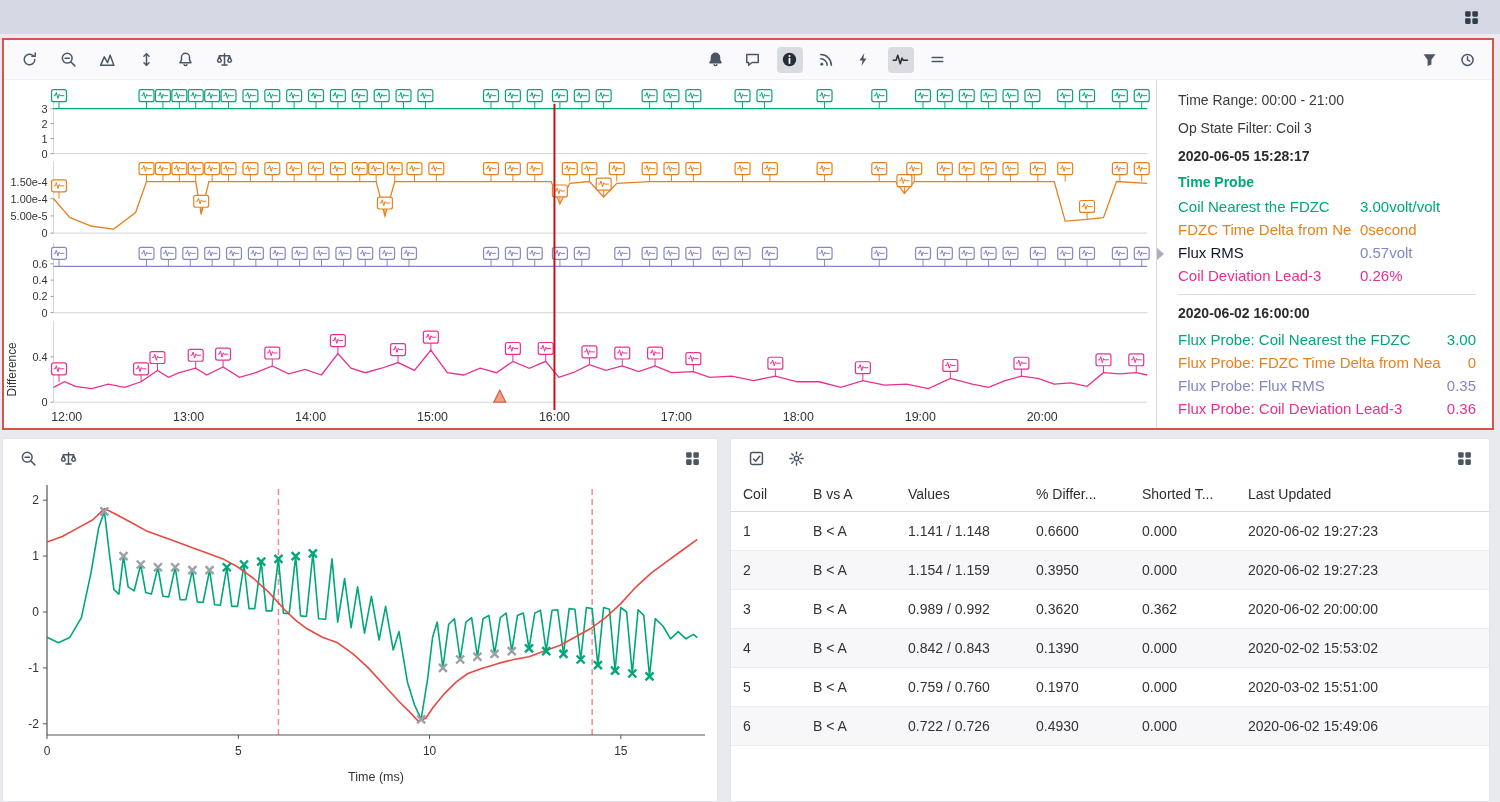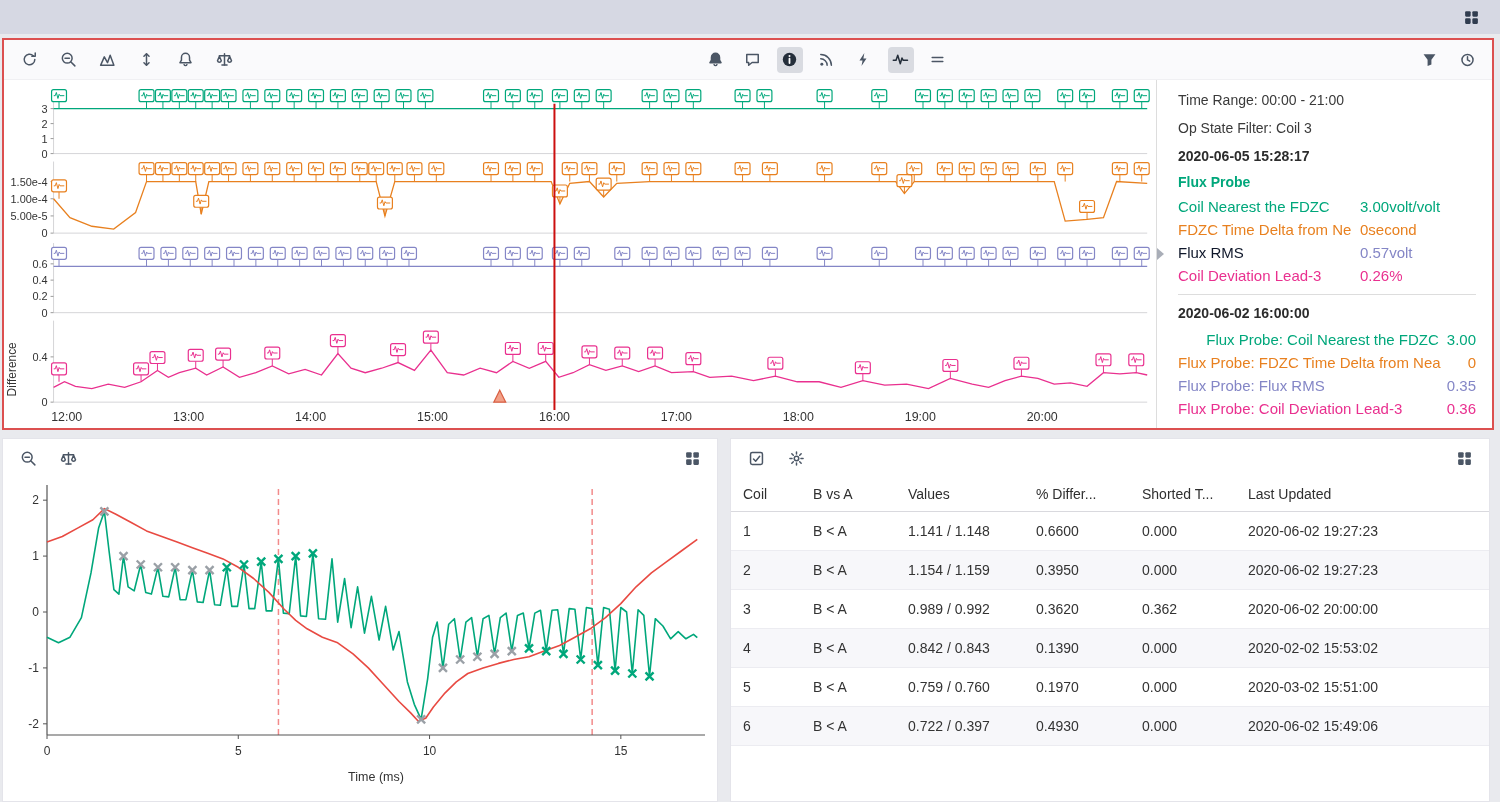--- a/index.html
+++ b/index.html
@@ -934,21 +934,21 @@
           <text x="1042.4" y="341" text-anchor="middle" font-size="12.5" fill="#333">20:00</text>
         </svg>
     </div>
     <div class="panel-divider">
       <span class="collapse-handle"></span>
     </div>
     <aside class="info-panel">
       <div class="meta-line">Time Range: 00:00 - 21:00</div>
       <div class="meta-line">Op State Filter: Coil 3</div>
       <div class="ts">2020-06-05 15:28:17</div>
-      <div class="group-title" style="color: rgb(0, 167, 123);">Flux Probe</div>
+      <div class="group-title" style="color: rgb(0, 167, 123);">Time Probe</div>
       <div id="info-rows-1">
           <div class="info-row sec1">
             <span class="lbl" style="color: rgb(0, 167, 123);">Coil Nearest the FDZC</span>
             <span class="val" style="color: rgb(0, 167, 123);">3.00volt/volt</span>
           </div>
           <div class="info-row sec1">
             <span class="lbl" style="color: rgb(232, 128, 31);">FDZC Time Delta from Ne</span>
             <span class="val" style="color: rgb(232, 128, 31);">0second</span>
           </div>
           <div class="info-row sec1">
@@ -957,21 +957,21 @@
           </div>
           <div class="info-row sec1">
             <span class="lbl" style="color: rgb(233, 48, 143);">Coil Deviation Lead-3</span>
             <span class="val" style="color: rgb(233, 48, 143);">0.26%</span>
           </div>
         </div>
       <hr>
       <div class="ts">2020-06-02 16:00:00</div>
       <div id="info-rows-2">
           <div class="info-row sec2">
-            <span class="lbl" style="color: rgb(0, 167, 123); text-align: right;">Flux Probe: Coil Nearest the FDZC</span>
+            <span class="lbl" style="color: rgb(0, 167, 123);">Flux Probe: Coil Nearest the FDZC</span>
             <span class="val" style="color: rgb(0, 167, 123);">3.00</span>
           </div>
           <div class="info-row sec2">
             <span class="lbl" style="color: rgb(232, 128, 31);">Flux Probe: FDZC Time Delta from Nea</span>
             <span class="val" style="color: rgb(232, 128, 31);">0</span>
           </div>
           <div class="info-row sec2">
             <span class="lbl" style="color: rgb(132, 134, 198);">Flux Probe: Flux RMS</span>
             <span class="val" style="color: rgb(132, 134, 198);">0.35</span>
           </div>
@@ -1159,21 +1159,21 @@
             <td>5</td>
             <td>B &lt; A</td>
             <td>0.759 / 0.760</td>
             <td>0.1970</td>
             <td>0.000</td>
             <td>2020-03-02 15:51:00</td>
           </tr>
           <tr>
             <td>6</td>
             <td>B &lt; A</td>
-            <td>0.722 / 0.397</td>
+            <td>0.722 / 0.726</td>
             <td>0.4930</td>
             <td>0.000</td>
             <td>2020-06-02 15:49:06</td>
           </tr>
         </tbody>
     </table>
   </section>
 </div>
 
 </body></html>

